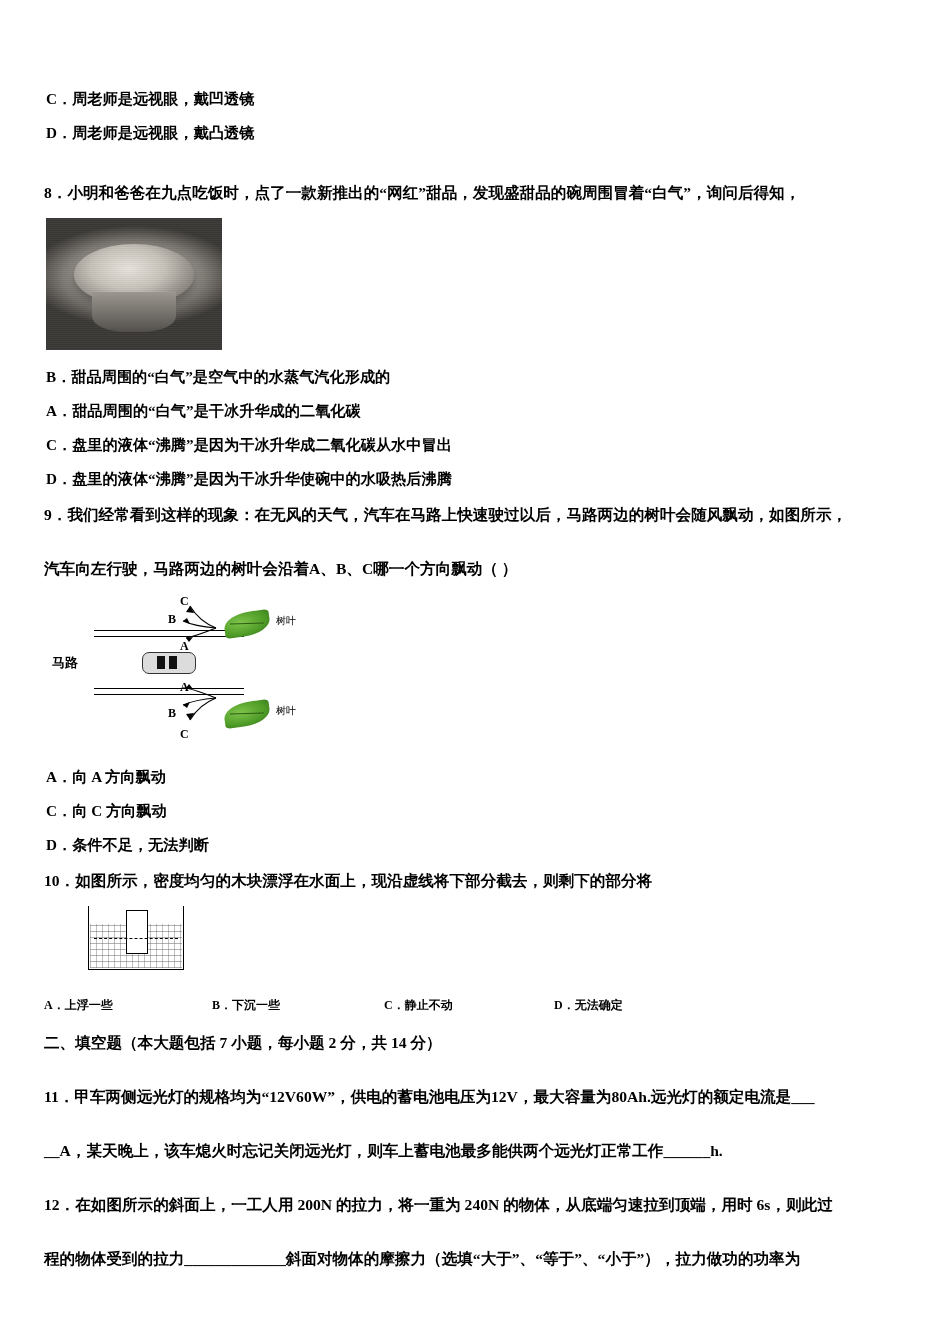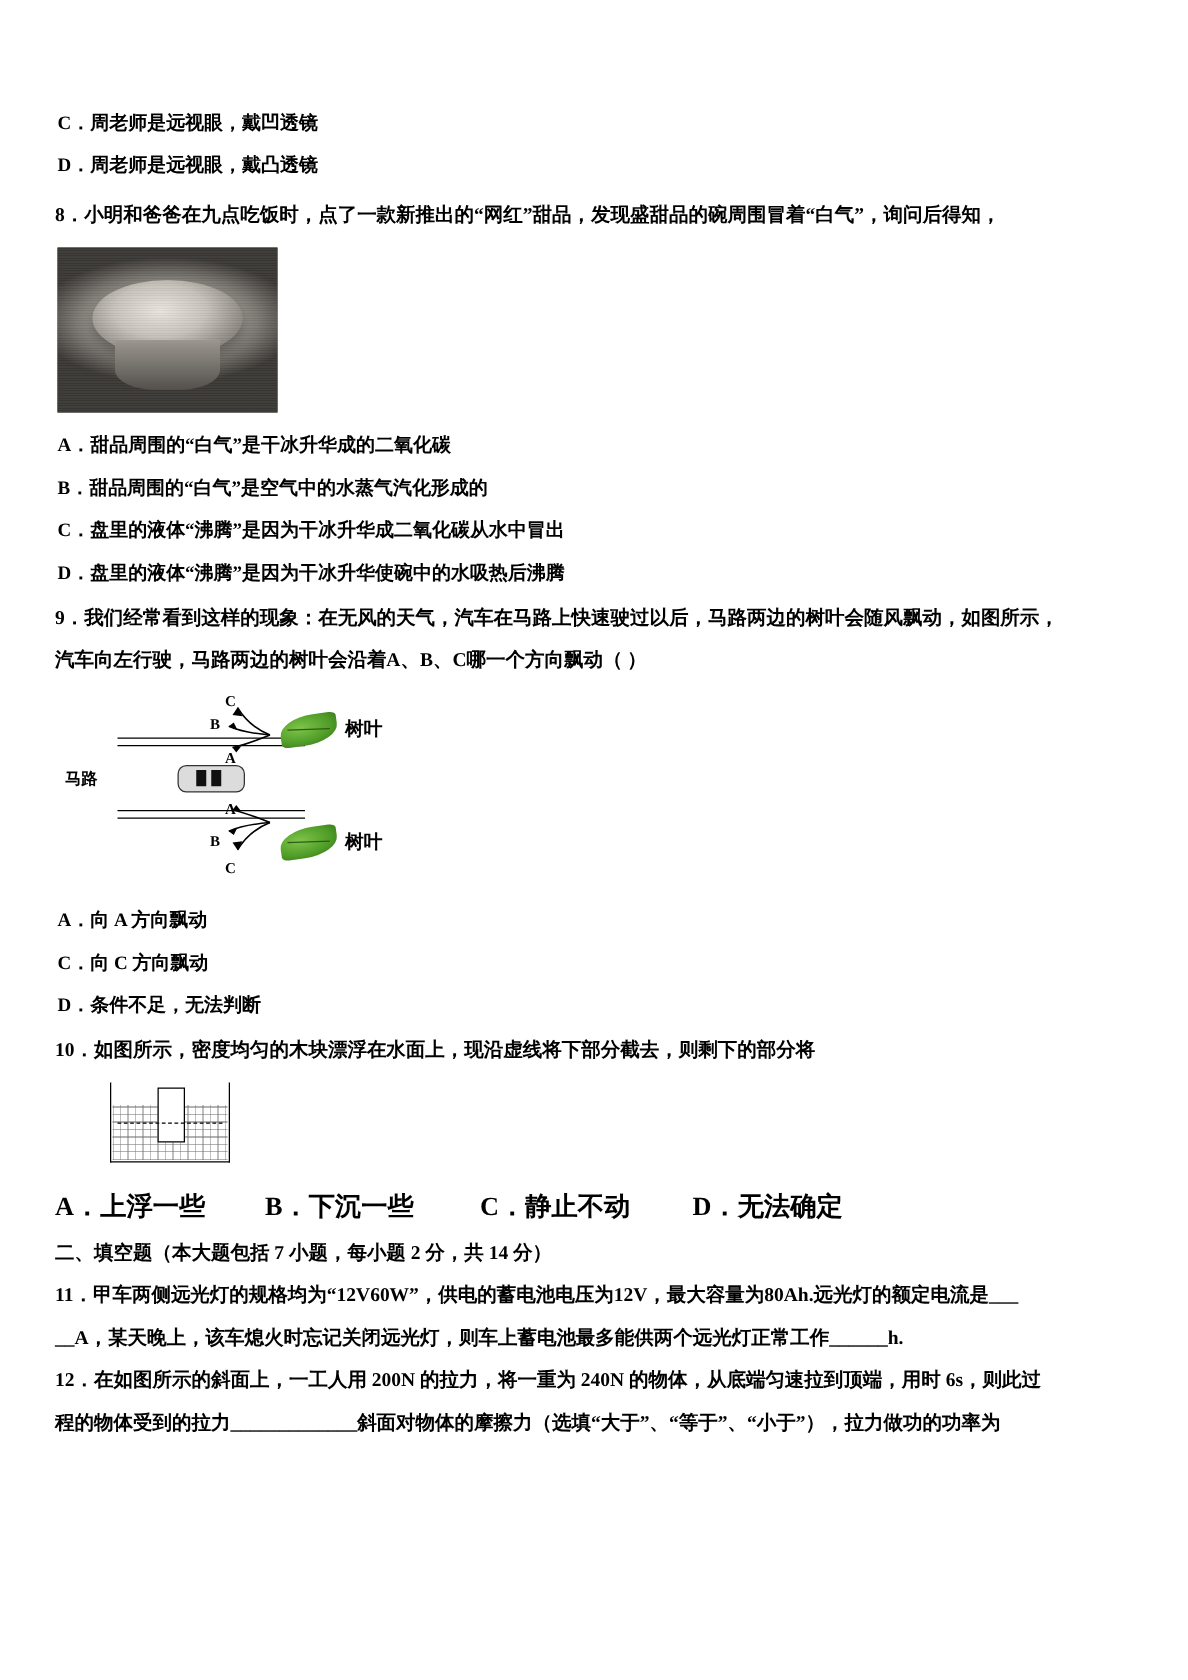--- a/index.html
+++ b/index.html
@@ -32,20 +32,21 @@
     font-size: 15.2px;
     line-height: 34px;
     font-weight: bold;
     margin-left: 2px;
   }
   .q {
     font-size: 15.6px;
     line-height: 34px;
     font-weight: bold;
     text-align: justify;
+    margin-top: 20px;
   }
   .blk {
     margin-top: 2px;
   }
   .spacer-6 { height: 6px; }
 
   
   .photo-dessert {
     width: 176px;
     height: 132px;
@@ -112,22 +113,22 @@
   .fig-leaf .leaf::after {
     content: "";
     position: absolute;
     left: 6px; top: 11px;
     width: 34px; height: 1.2px;
     background: #2d5d14;
     transform: rotate(6deg);
   }
   .fig-leaf .leaftxt {
     position: absolute;
-    font-size: 15px;
-    font-weight: bold;
+    font-size: 10px;
+    font-weight: normal;
   }
   .fig-leaf .car {
     position: absolute;
     width: 52px;
     height: 20px;
     background: #dcdcdc;
     border: 1.3px solid #333;
     border-radius: 7px;
   }
   .fig-leaf .car .win {
@@ -184,21 +185,21 @@
   }
 
   .sec-title {
     font-size: 15.6px;
     line-height: 34px;
     font-weight: bold;
     margin-top: 4px;
     font-family: Liberation Serif, serif;
   }
   .opt-row {
-    font-size: 21px;
+    font-size: 12px;
     font-weight: bold;
     line-height: 34px;
     display: flex;
     gap: 0;
     align-items: center;
   }
   .opt-row span { display: inline-block; }
   .w1 { width: 168px; }
   .w2 { width: 172px; }
   .w3 { width: 170px; }
@@ -213,22 +214,22 @@
     <div class="opt">D．周老师是远视眼，戴凸透镜</div>
 
     <div class="spacer-6"></div>
 
     <div class="q">8．小明和爸爸在九点吃饭时，点了一款新推出的“网红”甜品，发现盛甜品的碗周围冒着“白气”，询问后得知，</div>
 
     <div class="photo-dessert">
       <div class="dessert-noise"></div>
     </div>
 
+    <div class="opt">B．甜品周围的“白气”是空气中的水蒸气汽化形成的</div>
     <div class="opt">A．甜品周围的“白气”是干冰升华成的二氧化碳</div>
-    <div class="opt">B．甜品周围的“白气”是空气中的水蒸气汽化形成的</div>
     <div class="opt">C．盘里的液体“沸腾”是因为干冰升华成二氧化碳从水中冒出</div>
     <div class="opt">D．盘里的液体“沸腾”是因为干冰升华使碗中的水吸热后沸腾</div>
 
     <div class="q blk">9．我们经常看到这样的现象：在无风的天气，汽车在马路上快速驶过以后，马路两边的树叶会随风飘动，如图所示，</div>
     <div class="q">汽车向左行驶，马路两边的树叶会沿着A、B、C哪一个方向飘动（ ）</div>
 
     <div class="fig-leaf">
 
       <div class="road-line" style="left:10px; top:36px; width:150px;"></div>
       <div class="road-line" style="left:10px; top:42px; width:150px;"></div>

